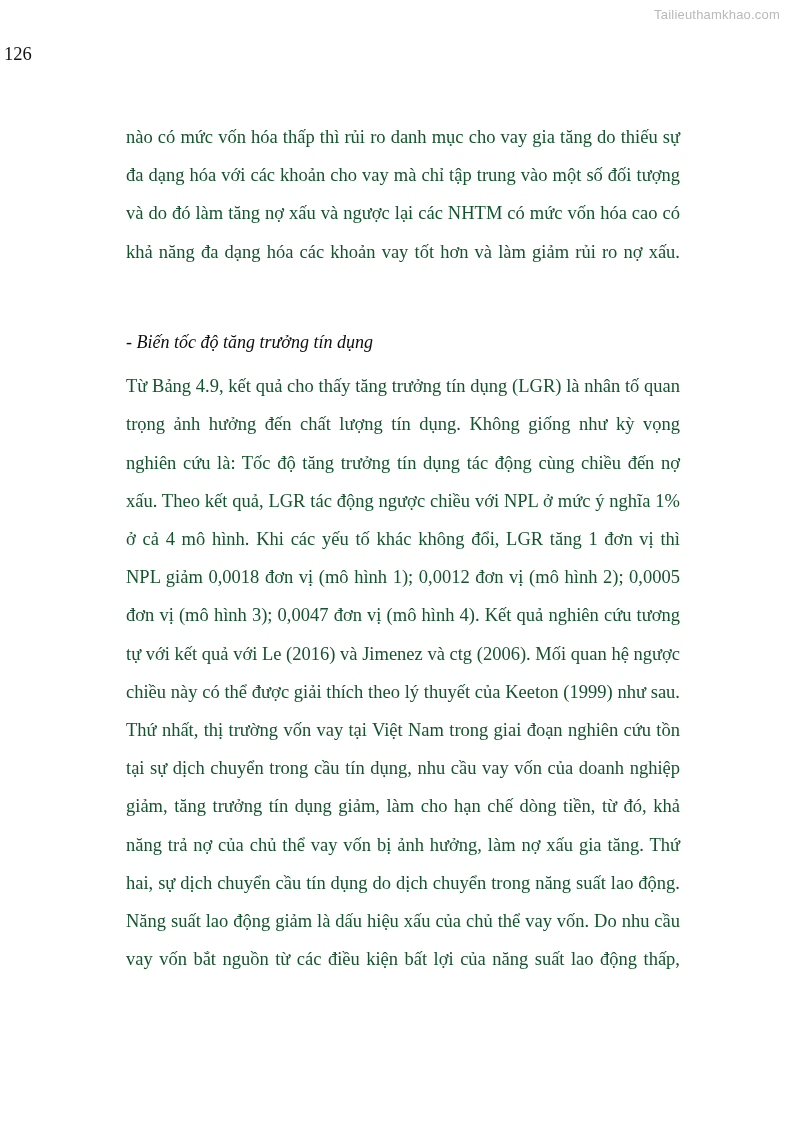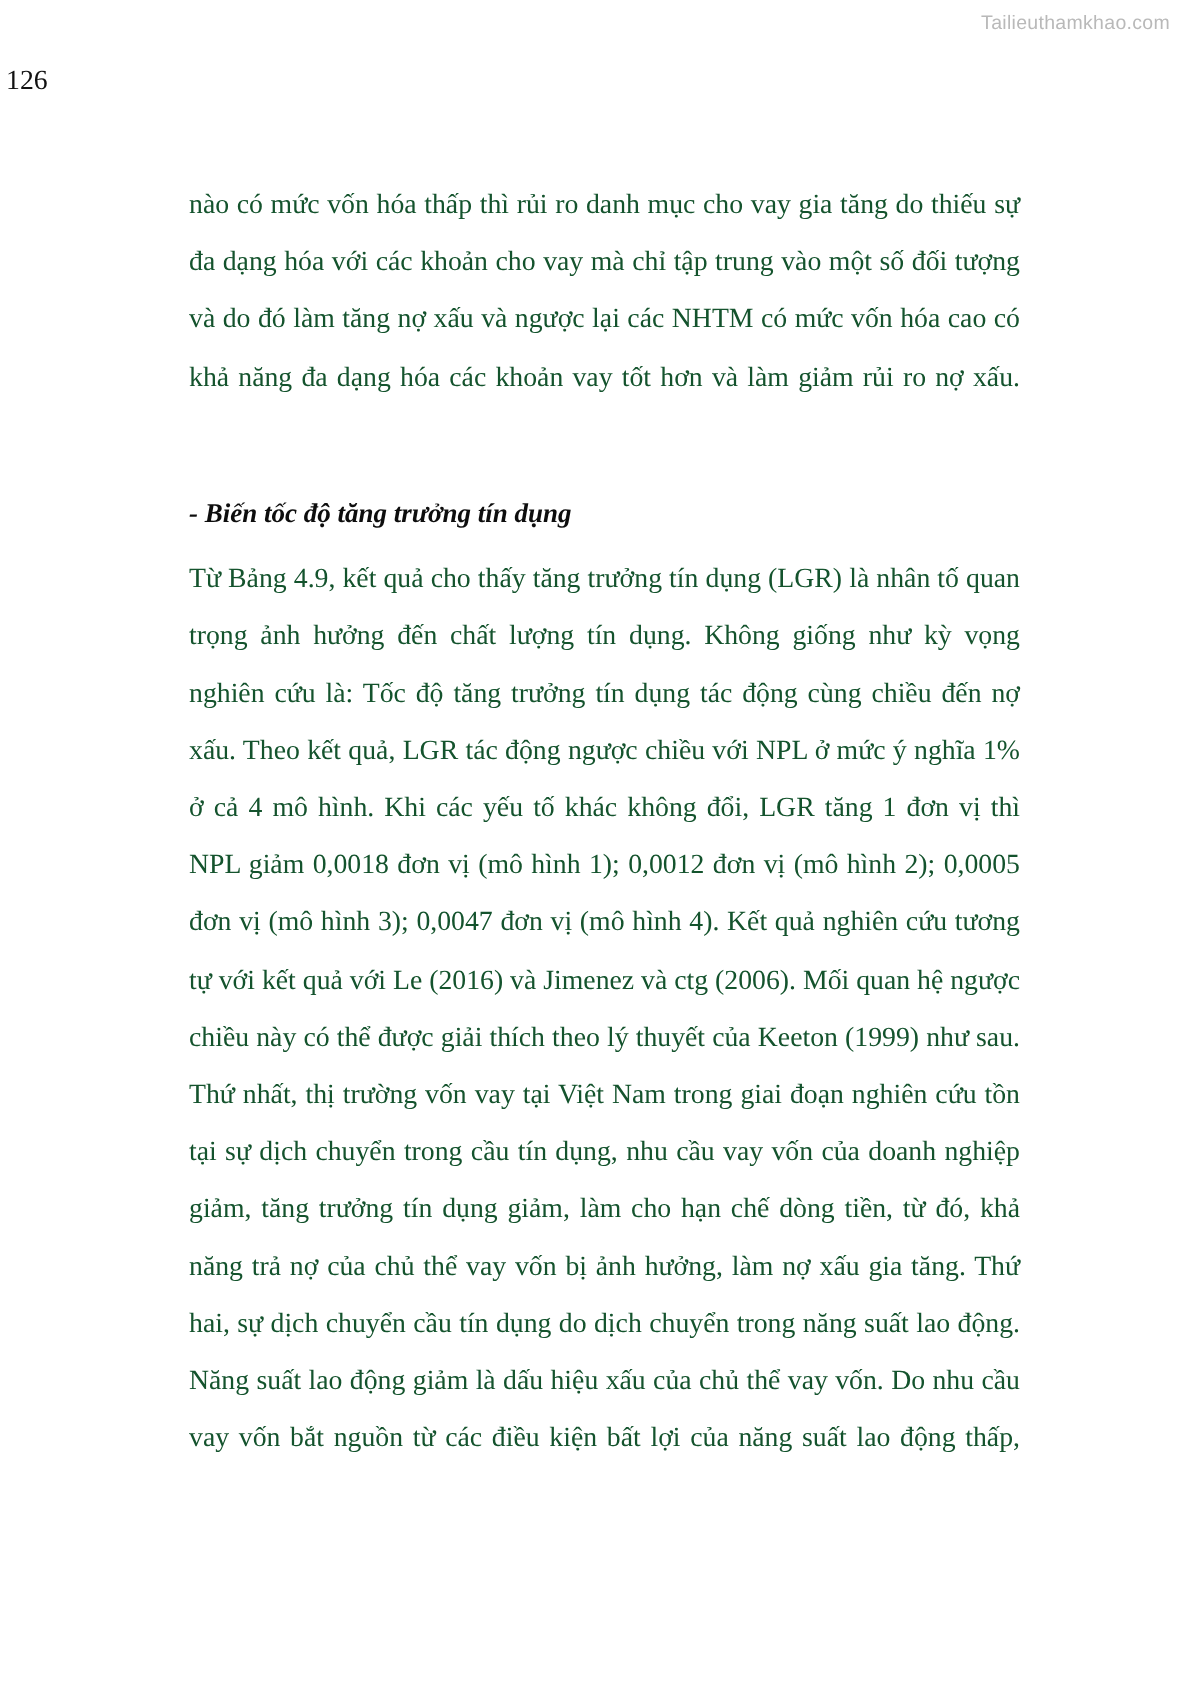--- a/index.html
+++ b/index.html
@@ -48,21 +48,21 @@
     line-height: 38.2px;
     text-align: justify;
     text-justify: inter-word;
     color: #14532d;
     text-indent: 0;
   }
   h3.sub-heading {
     margin: 14px 0 6px 0;
     font-size: 18px;
     line-height: 38.2px;
-    font-weight: bold;
+    font-weight: normal;
     font-style: italic;
     text-align: left;
     color: #0d0d0d;
   }
   
   p.body-par::after {
     content: "";
     display: inline-block;
     width: 100%;
   }

